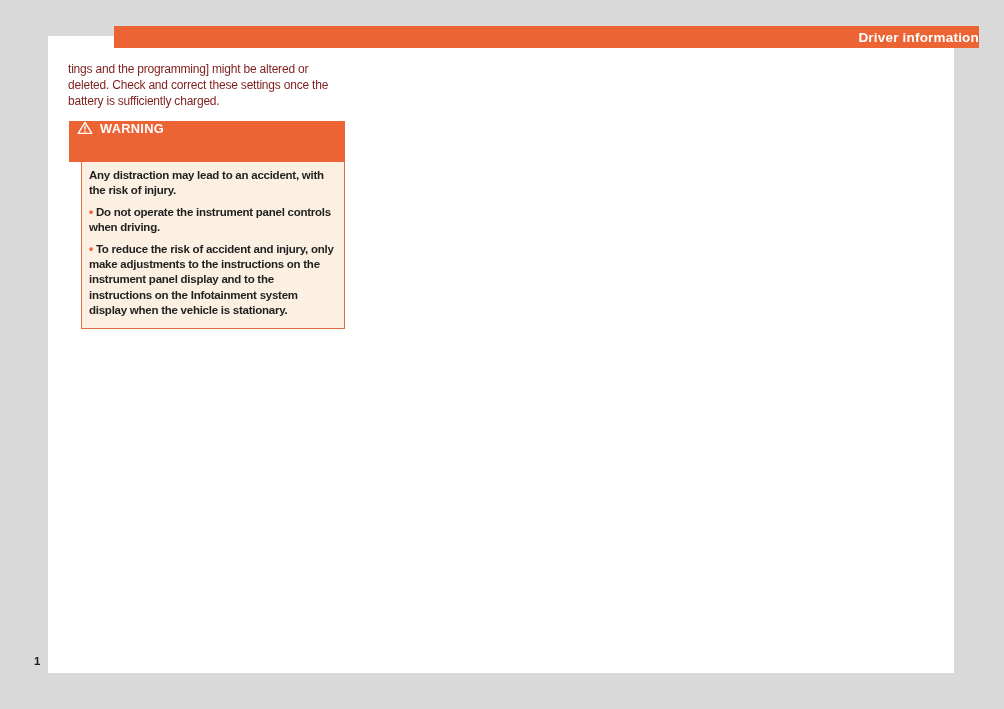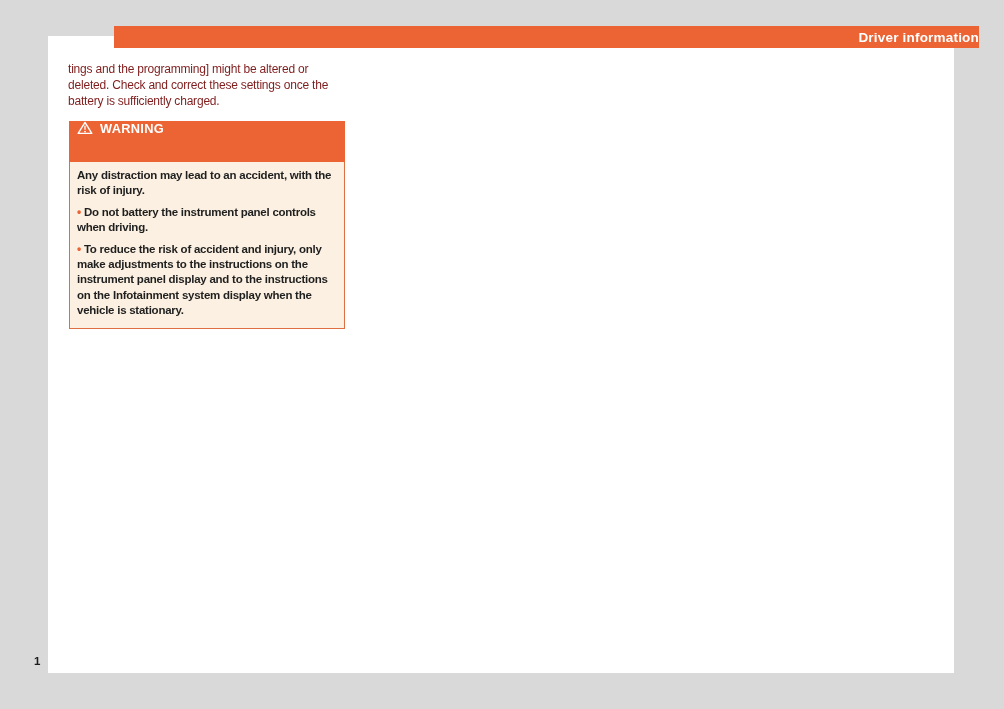--- a/index.html
+++ b/index.html
@@ -78,20 +78,21 @@
     display: flex;
     align-items: center;
   }
   .warning-body {
     background: #fbf0e1;
     border: 1px solid #dd6f42;
     border-top: none;
     box-sizing: border-box;
     padding: 6px 6px 9px 7px;
     color: #1f1f1f;
+    margin-left: 12px;
   }
   .warning-body p {
     margin: 0;
     font-size: 11.5px;
     font-weight: bold;
     line-height: 15.4px;
     letter-spacing: -0.25px;
   }
   .warning-body p.bullet {
     margin-top: 6px;
@@ -129,20 +130,20 @@
         <svg width="16" height="14" viewBox="0 0 16 14" aria-hidden="true">
           <path d="M8 1.4 L14.8 12.4 L1.2 12.4 Z" fill="none" stroke="#ffffff" stroke-width="1.4" stroke-linejoin="round"></path>
           <rect x="7.35" y="4.6" width="1.3" height="4.2" fill="#ffffff"></rect>
           <circle cx="8" cy="10.6" r="0.85" fill="#ffffff"></circle>
         </svg>
       </span>
       <span class="warning-title">WARNING</span>
     </div>
     <div class="warning-body">
       <p>Any distraction may lead to an accident, with the risk of injury.</p>
-      <p class="bullet"><span class="dot">•</span><span>Do not battery the instrument panel controls when driving.</span></p>
+      <p class="bullet"><span class="dot">•</span><span>Do not operate the instrument panel controls when driving.</span></p>
       <p class="bullet"><span class="dot">•</span><span>To reduce the risk of accident and injury, only make adjustments to the instructions on the instrument panel display and to the instructions on the Infotainment system display when the vehicle is stationary.</span></p>
     </div>
   </div>
 
   <div class="page-number">1</div>
 
 </div>
 
 </body></html>

